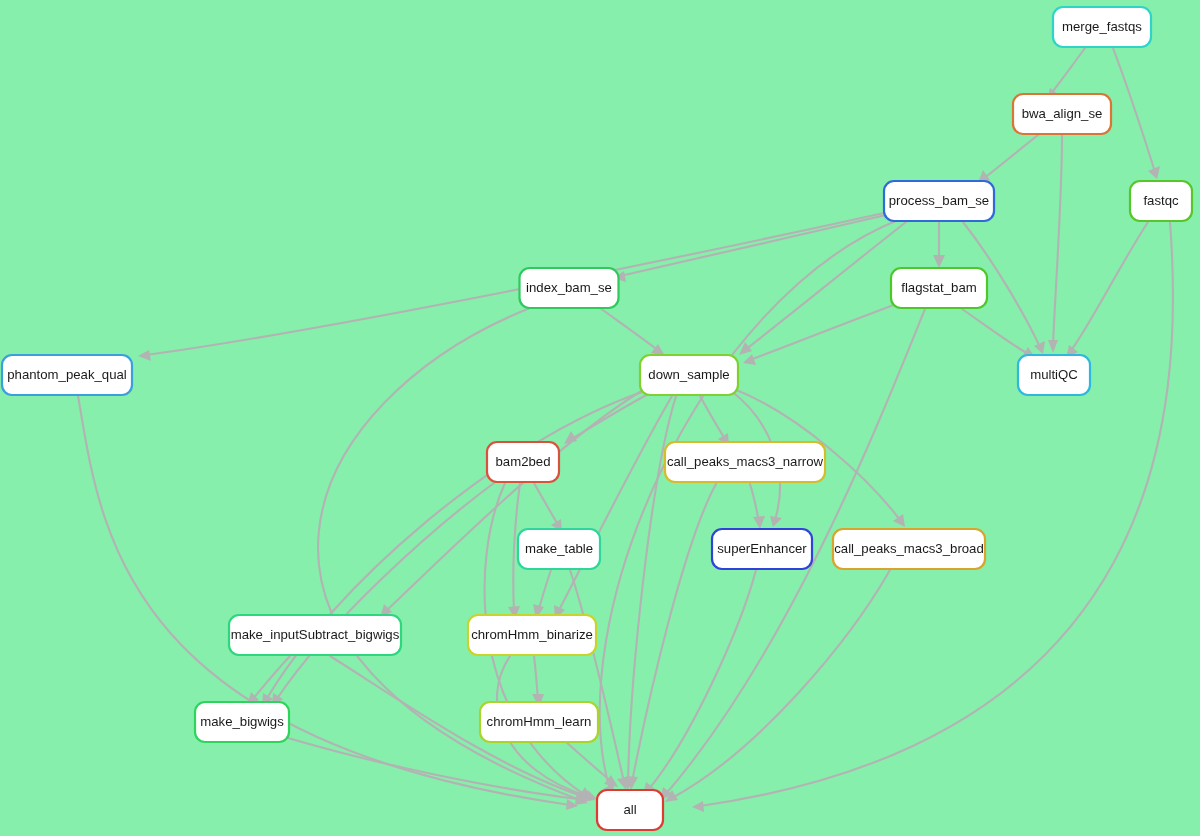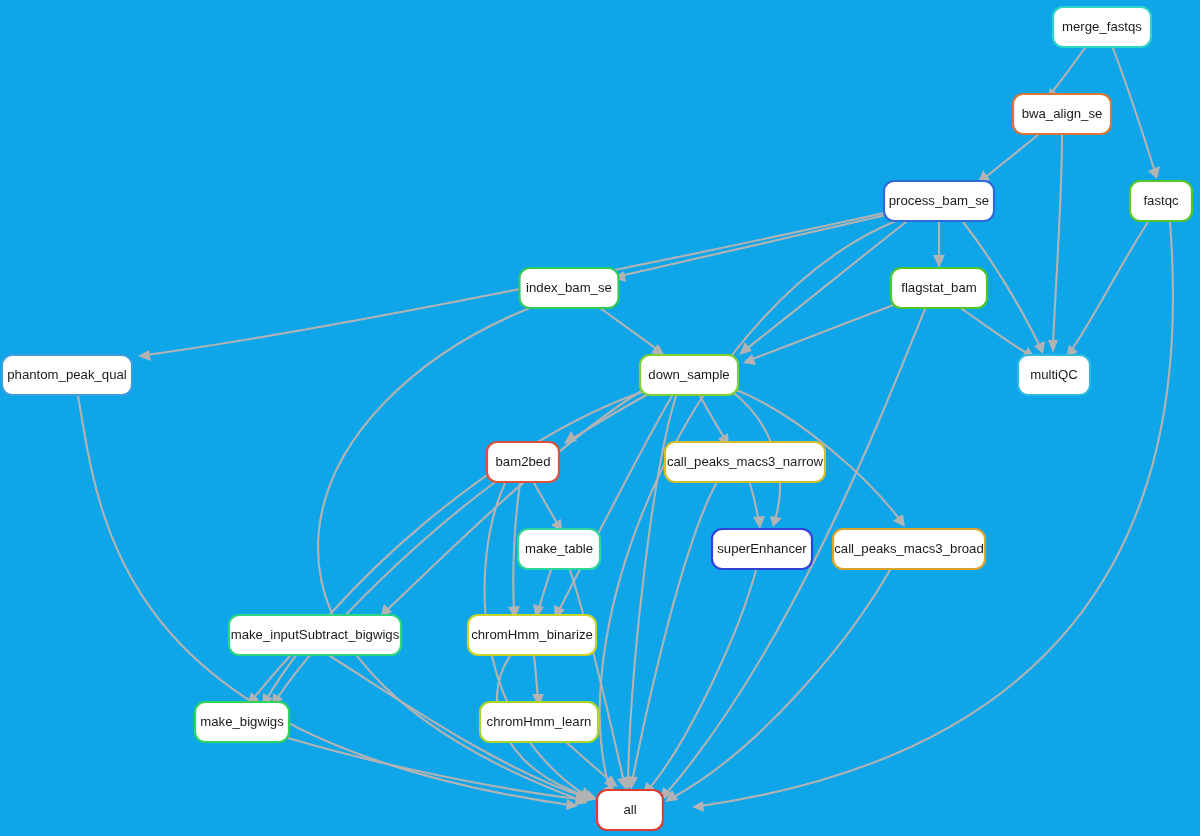--- a/index.html
+++ b/index.html
@@ -11,21 +11,21 @@
   body {
     width: 1200px;
     height: 836px;
     overflow: hidden;
     font-family: "Liberation Sans", sans-serif;
   }
   #dag-root {
     position: relative;
     width: 1200px;
     height: 836px;
-    background: #0ea5e9;
+    background: #86efac;
   }
   svg#dag-svg {
     display: block;
     width: 1200px;
     height: 836px;
   }
   .edge-path {
     fill: none;
     stroke: #b3b3b3;
     stroke-width: 2.1;

